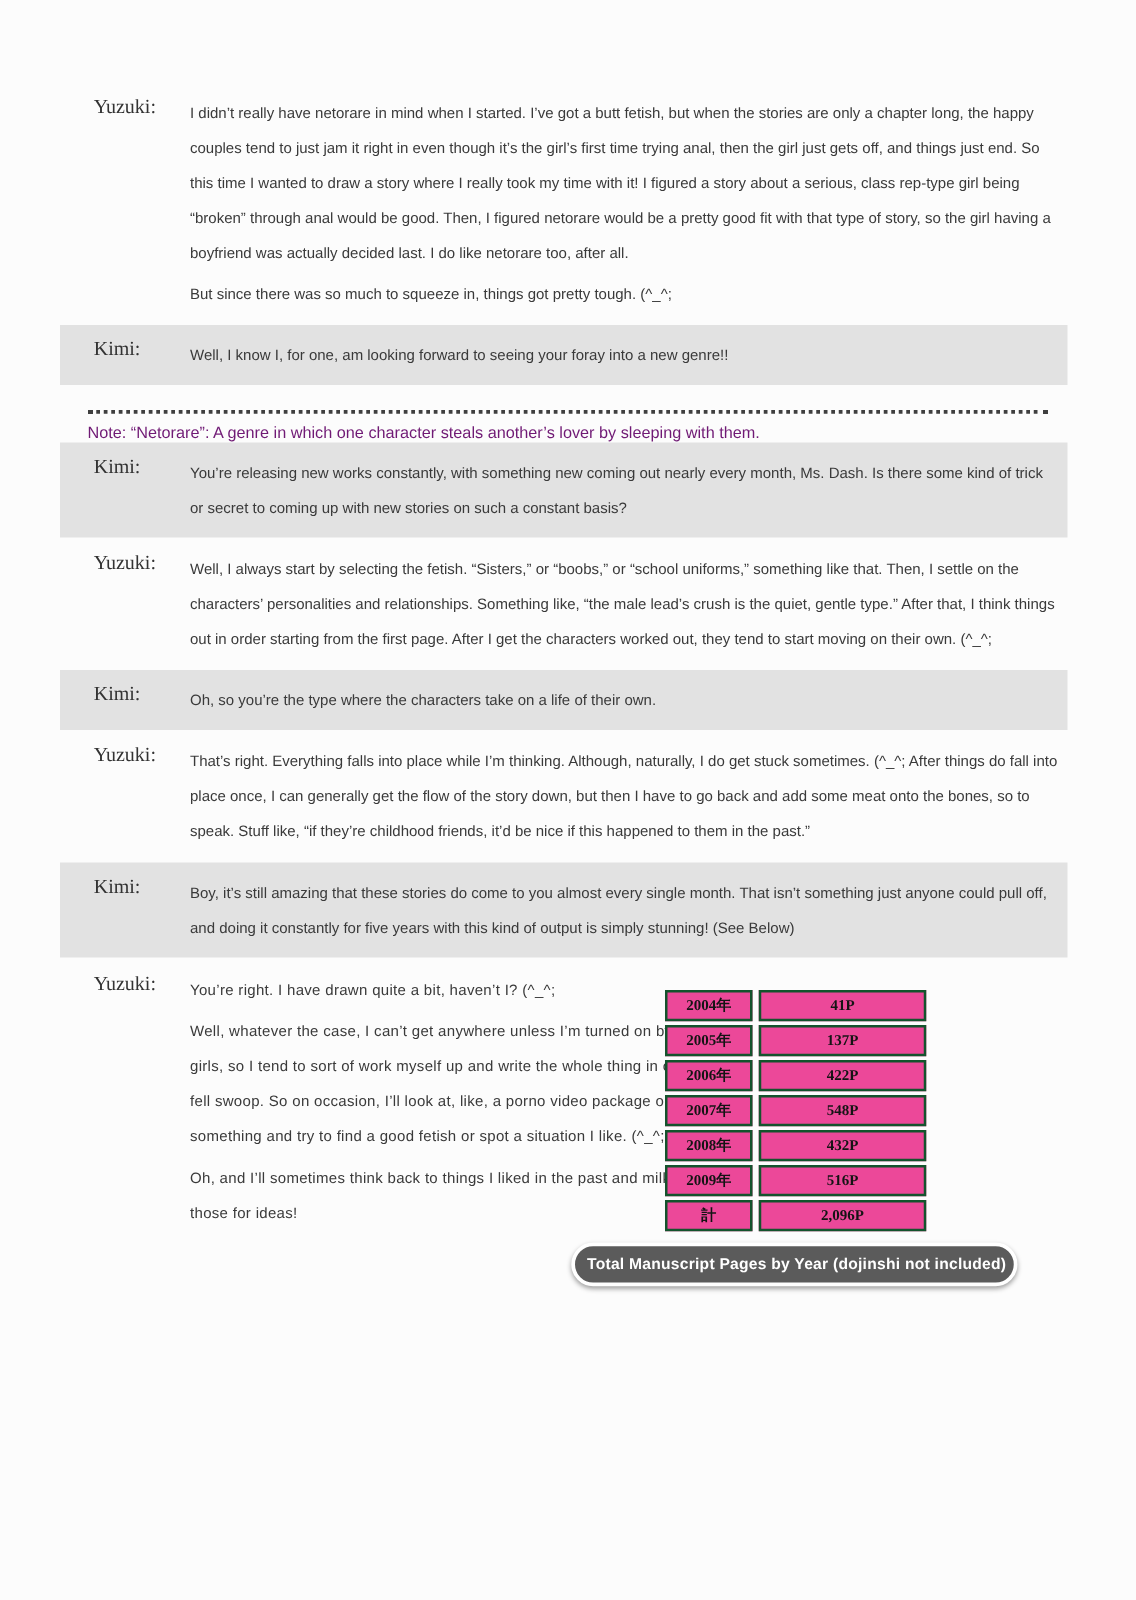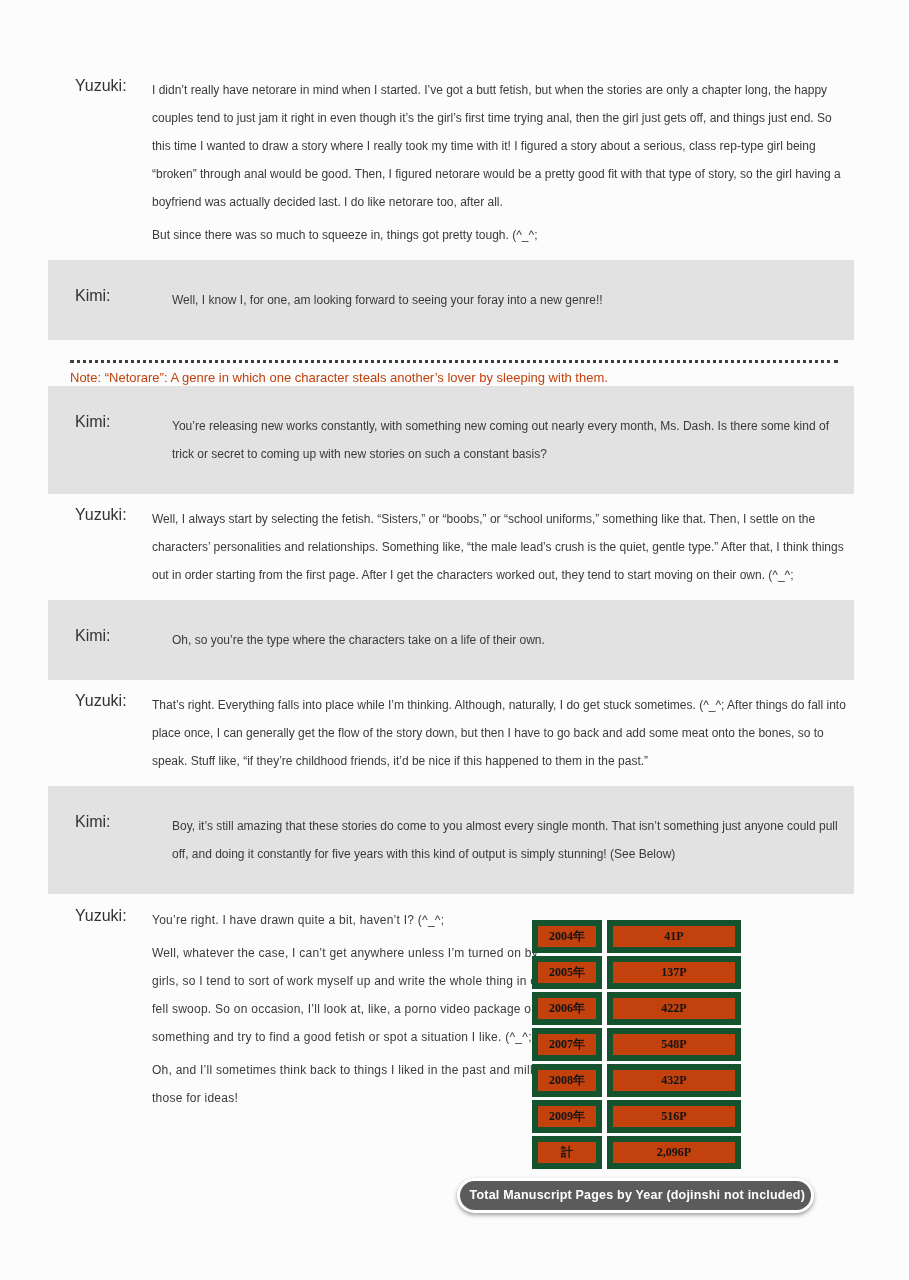--- a/index.html
+++ b/index.html
@@ -6,50 +6,50 @@
   .page {
     position:relative; width:909px; height:1280px; margin:0 auto;
     background:#fcfcfc; overflow:hidden;
     font-family:"Liberation Sans","DejaVu Sans",sans-serif;
     color:#3a3a3a; -webkit-font-smoothing:antialiased;
   }
   .content { padding-top:76px; }
 
   .block { display:flex; width:806px; margin-left:48px; box-sizing:border-box; }
   .block + .block { margin-top:11px; }
-  .block.highlight { background:#e2e2e2; padding:26px 0;gap:20px; }
+  .block.highlight { background:#e2e2e2; padding:10px 0; }
   .speaker {
     flex:0 0 104px; padding-left:27px; box-sizing:border-box;
-    font-size:16px; line-height:20.5px; color:#333;
+    font-size:16px; line-height:20.5px; color:#333;font-family:Liberation Serif, serif;
   }
   .speech { flex:1; max-width:694px; font-size:12px; line-height:28px; padding-right:6px; }
   .speech p { margin:0; }
   .speech p + p { margin-top:5px; }
 
   .divider { width:768px; margin:20px 0 0 70px; border-top:3px dotted #3f3f3f; height:0; }
-  .note { margin:6px 12px 0 70px; font-size:13px; line-height:17px; color:#c2410c; }
+  .note { margin:6px 12px 0 70px; font-size:13px; line-height:17px; color:#701a75; }
 
   .heading {
     width:768px; margin:38px 0 0 70px; padding-bottom:7px;
     border-bottom:3px solid #262626;
     font-size:23px; font-weight:bold; color:#1c1c1c; letter-spacing:0.2px;
   }
   .heading .bullet { font-size:15px; vertical-align:3px; margin-right:9px; }
   .heading + .block { margin-top:8px; }
 
   .final { position:relative; margin-top:12px; min-height:310px; }
   .final .speech { max-width:416px; letter-spacing:0.25px; }
 
   .media { position:absolute; left:457px; top:14px; width:362px; }
   .ptable {
     display:grid; grid-template-columns:70px 134px; gap:3px 5px;
     margin-left:75px; width:209px;
   }
   .ptable .cell {
-    border:6px solid #14532d; background:#c2410c; text-align:center;
+    border:2px solid #14532d; background:#ec4899; text-align:center;
     font-family:"Liberation Serif","DejaVu Serif",serif; font-weight:bold;
     font-size:12px; line-height:21px; color:#141414;
   }
   .badge {
     margin-top:9px; width:357px; box-sizing:border-box; padding:4px 6px;
     background:#5b5b5b; border:3px solid #ffffff; border-radius:18px;
     box-shadow:0 2px 4px rgba(0,0,0,0.38);
     color:#ffffff; font-weight:bold; font-size:12.5px; line-height:21px;
     text-align:right; letter-spacing:0.2px; white-space:nowrap;
   }

